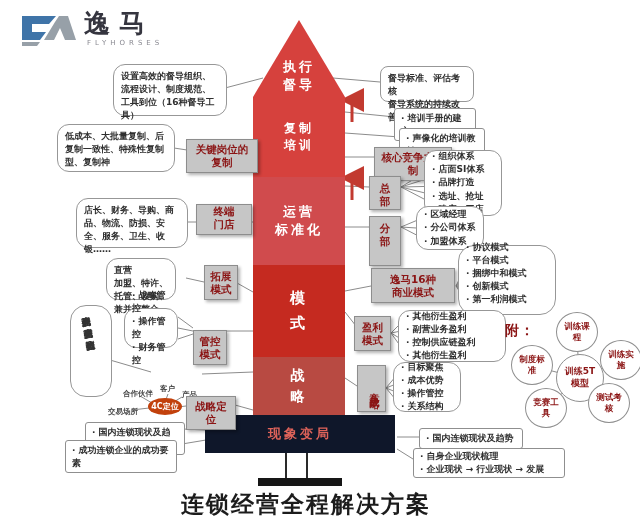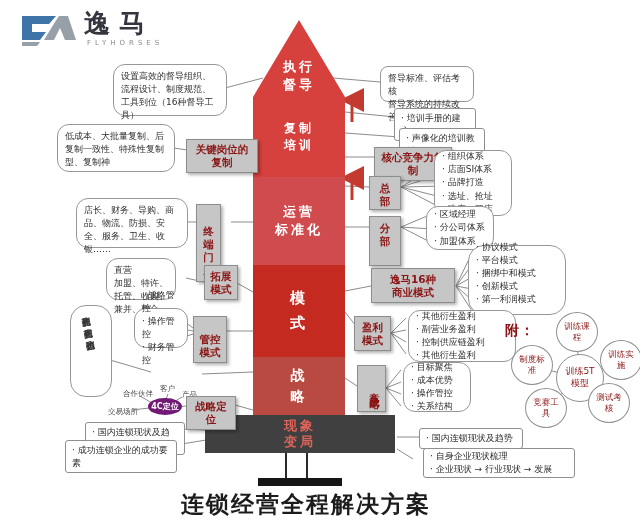--- a/index.html
+++ b/index.html
@@ -1,60 +1,60 @@
 <!DOCTYPE html>
 <html><head>
 <meta charset="utf-8">
 <style>
   html,body{margin:0;padding:0;background:#fff;}
   .canvas{position:relative;width:640px;height:531px;background:#ffffff;overflow:hidden;
           font-family:"DejaVu Sans","Liberation Sans",sans-serif;color:#333;}
   .abs{position:absolute;}
   .wires{position:absolute;left:0;top:0;z-index:1;pointer-events:none;}
-  .node{position:absolute;z-index:2;}
+  .node{position:absolute;z-index:2;font-weight:bold;}
   
   .bubble{background:#fff;border:1px solid #979797;border-radius:12px;font-size:9px;
           line-height:1.45;color:#2f2f2f;padding:5px 7px;box-sizing:border-box;}
   
   .flat{background:#fff;border:1px solid #8f8f8f;border-radius:3px;font-size:9px;
         line-height:1.4;color:#2f2f2f;padding:3px 6px;box-sizing:border-box;}
   
   .chip{background:#c6c6c6;border:1px solid #8d8d8d;color:#8b1414;font-weight:bold;
         text-align:center;font-size:10.5px;line-height:1.25;padding:3px 5px;
         box-shadow:2px 2px 3px rgba(0,0,0,.30);box-sizing:border-box;}
   .pre{white-space:pre-line;}
   
   .lvl{position:absolute;left:253px;width:92px;z-index:2;display:flex;flex-direction:column;
        align-items:center;justify-content:center;color:#fff;font-weight:bold;text-align:center;}
   .lvl span{letter-spacing:3px;}
   .pyr{position:absolute;left:253px;top:20px;width:92px;height:77px;z-index:2;
        background:#d6413d;clip-path:polygon(50% 0,100% 100%,0 100%);}
   .base{position:absolute;left:205px;top:415px;width:190px;height:38px;z-index:2;
-        background:#404040;display:flex;flex-direction:column;align-items:center;justify-content:center;}
+        background:#0f172a;display:flex;align-items:center;justify-content:center;}
   .base span{color:#e0635a;font-weight:bold;font-size:13px;letter-spacing:3px;line-height:1.25;}
   .pedestal{position:absolute;left:258px;top:478px;width:84px;height:8px;background:#161616;z-index:2;}
   .title{position:absolute;left:150px;top:489px;width:312px;text-align:center;z-index:2;
          font-size:23px;font-weight:bold;color:#1c1c1c;letter-spacing:2px;}
   
   .brand-cn{position:absolute;left:84px;top:6px;font-size:26px;font-weight:bold;color:#35353f;letter-spacing:9px;z-index:2;}
   .brand-en{position:absolute;left:87px;top:39px;font-size:7px;color:#8a8a92;letter-spacing:4px;z-index:2;}
   
   .vgrow{display:flex;writing-mode:vertical-lr;transform:rotate(-10deg);font-size:9px;color:#333;}
   .vgrow span{position:relative;margin:0 2px;}
   .vchip{writing-mode:vertical-rl;letter-spacing:2px;}
   
-  .c4{background:#701a75;color:#fff;border-radius:50%;font-size:8px;font-weight:bold;
+  .c4{background:#c2410c;color:#fff;border-radius:50%;font-size:8px;font-weight:bold;
       display:flex;align-items:center;justify-content:center;}
   .mini{font-size:7.5px;color:#4a4a4a;}
   
-  .circ{border:1px solid #8f8f8f;border-radius:50%;background:#fff;color:#8b1414;font-weight:normal;
+  .circ{border:1px solid #8f8f8f;border-radius:50%;background:#fff;color:#8b1414;font-weight:bold;
         font-size:8.5px;line-height:1.3;display:flex;align-items:center;justify-content:center;
         text-align:center;box-sizing:border-box;padding:4px;}
   .appx-title{font-size:14px;font-weight:bold;color:#8b1414;letter-spacing:1px;}
-  .fan{display:flex;flex-direction:column;justify-content:center;margin-left:10px;}
+  .fan{display:flex;flex-direction:column;justify-content:center;}
 </style>
 </head>
 <body>
 
 <div class="canvas">
 
   <svg class="wires" width="640" height="531">
     <defs>
       <marker id="arrR" markerWidth="8" markerHeight="8" refX="4" refY="4" orient="auto">
         <polygon points="0,8 4,0 8,8" fill="#c23a30"></polygon>
@@ -168,36 +168,36 @@
     <span>现象</span>
     <span>变局</span>
   </div>
   <div class="pedestal"></div>
   <div class="title">连锁经营全程解决方案</div>
 
   <div class="node bubble" style="left:113px;top:64px;width:114px;height:52px">设置高效的督导组织、流程设计、制度规范、工具到位（16种督导工具）</div>
   <div class="node bubble" style="left:57px;top:124px;width:118px;height:48px">低成本、大批量复制、后复制一致性、特殊性复制型、复制神</div>
   <div class="node bubble" style="left:76px;top:198px;width:112px;height:50px">店长、财务、导购、商品、物流、防损、安全、服务、卫生、收银……</div>
   <div class="node chip" style="left:186px;top:139px;width:72px">关键岗位的复制</div>
-  <div class="node chip" style="left:196px;top:204px;width:25px;padding-top:20px">
+  <div class="node chip" style="left:196px;top:204px;width:56px;padding-top:0">
     <div>终端</div>
     <div>门店</div>
   </div>
   <div class="node bubble pre" style="left:106px;top:258px;width:70px;height:42px">直营
 加盟、特许、托管、收购、兼并、整合</div>
   <div class="node chip" style="left:204px;top:265px;width:34px;padding-top:4px">
     <div>拓展</div>
     <div>模式</div>
   </div>
   <div class="node bubble fan" style="left:124px;top:308px;width:54px;height:40px">
     <div>· 战略管控</div>
     <div>· 操作管控</div>
     <div>· 财务管控</div>
   </div>
-  <div class="node chip" style="left:193px;top:316px;width:34px;padding-top:16px">
+  <div class="node chip" style="left:193px;top:330px;width:34px;padding-top:4px">
     <div>管控</div>
     <div>模式</div>
   </div>
   <div class="node bubble" style="left:70px;top:305px;width:42px;height:92px;border-radius:16px;padding:4px">
     <div class="vgrow">
       <span style="top:0">先盈利后扩张</span>
       <span style="top:12px">先扩张后盈利</span>
       <span style="top:24px">边盈利边扩张</span>
     </div>
   </div>

